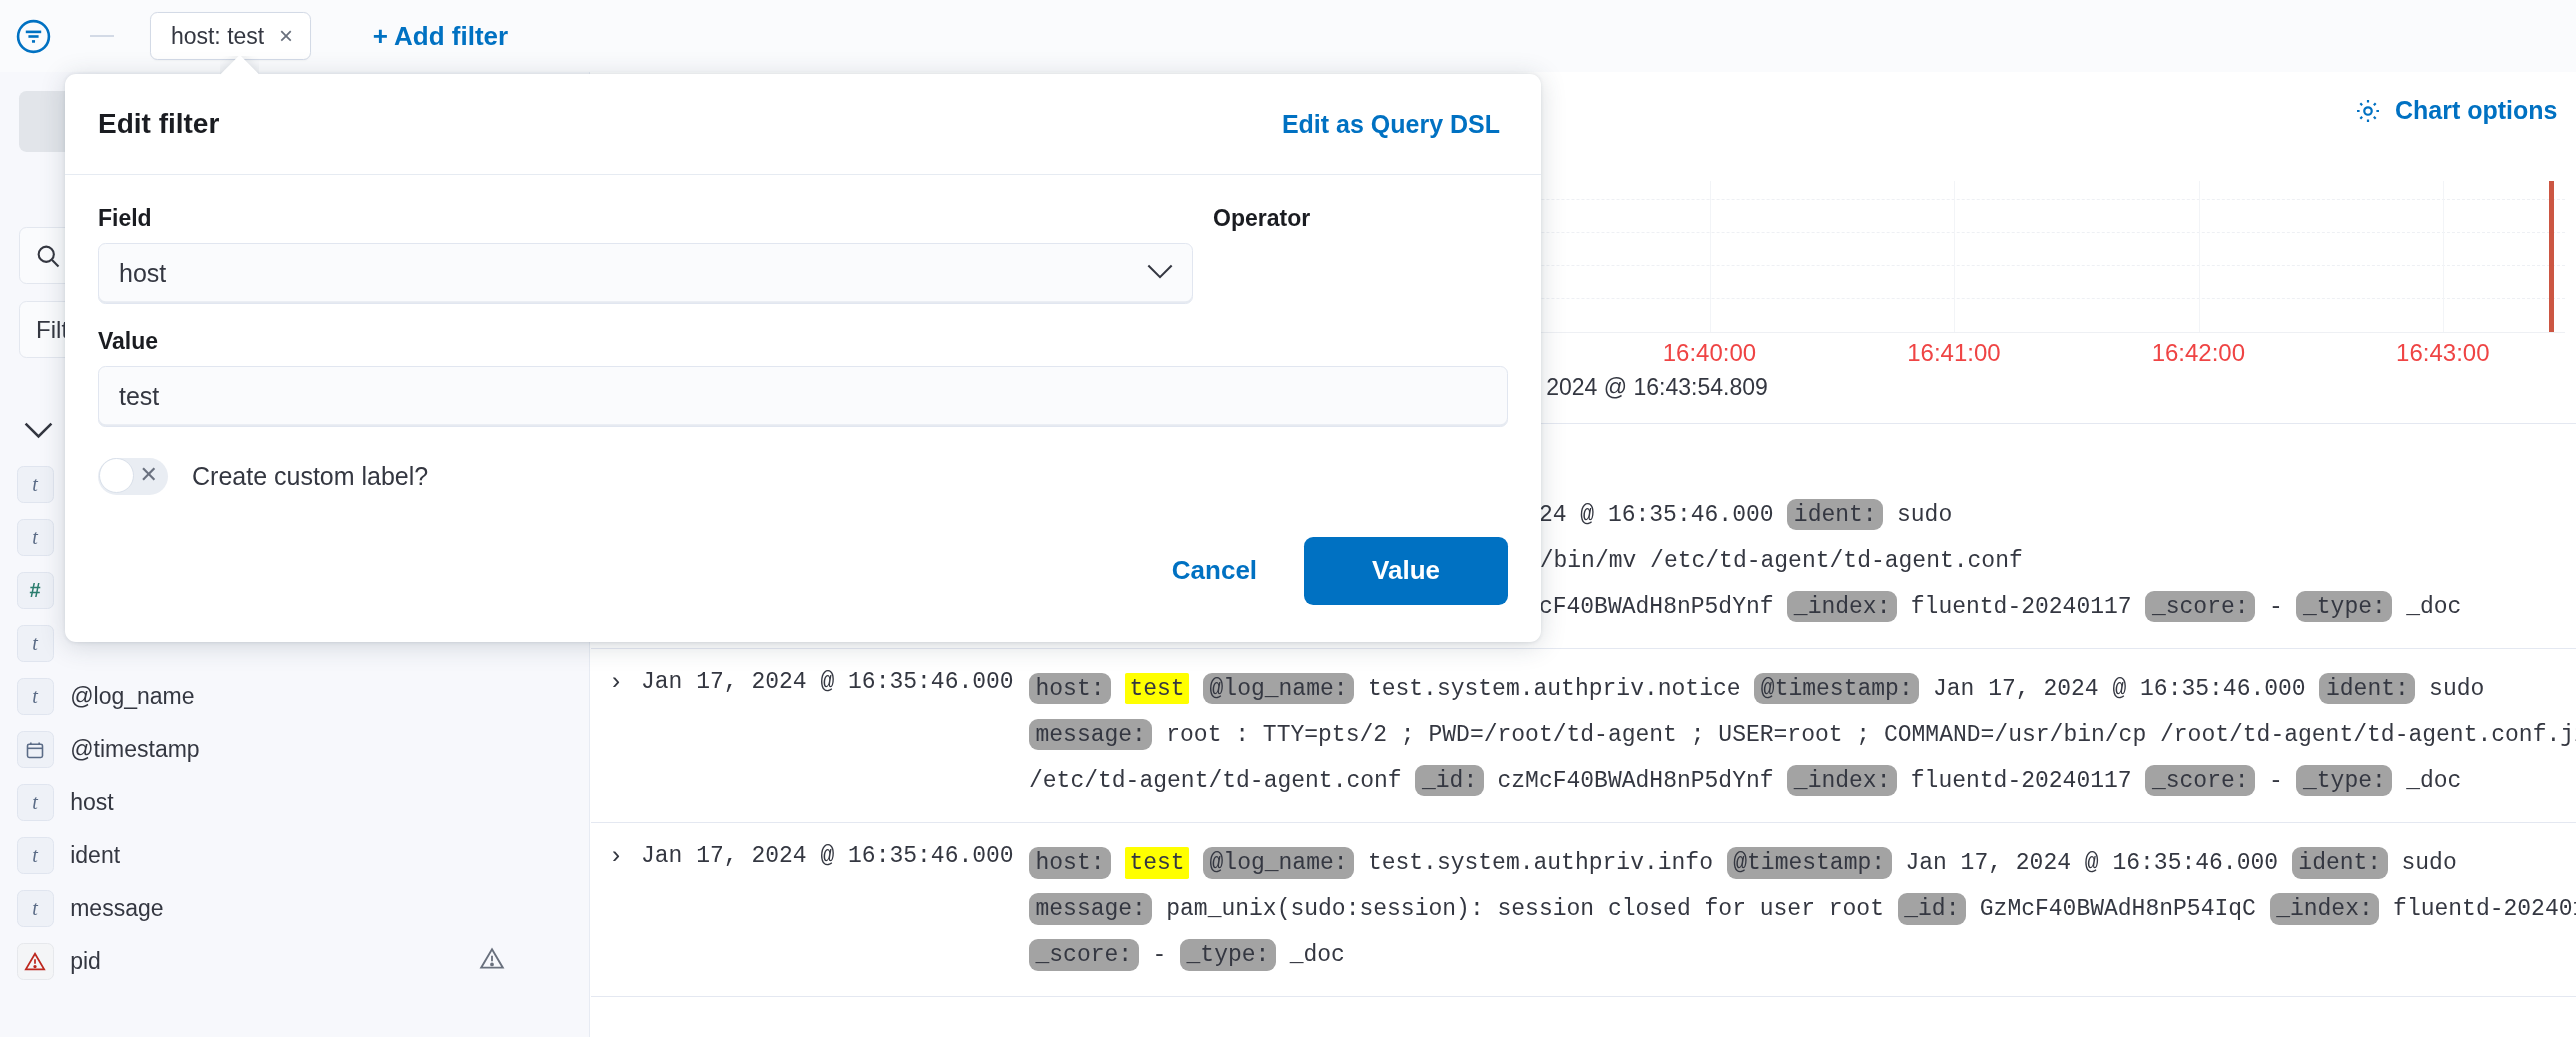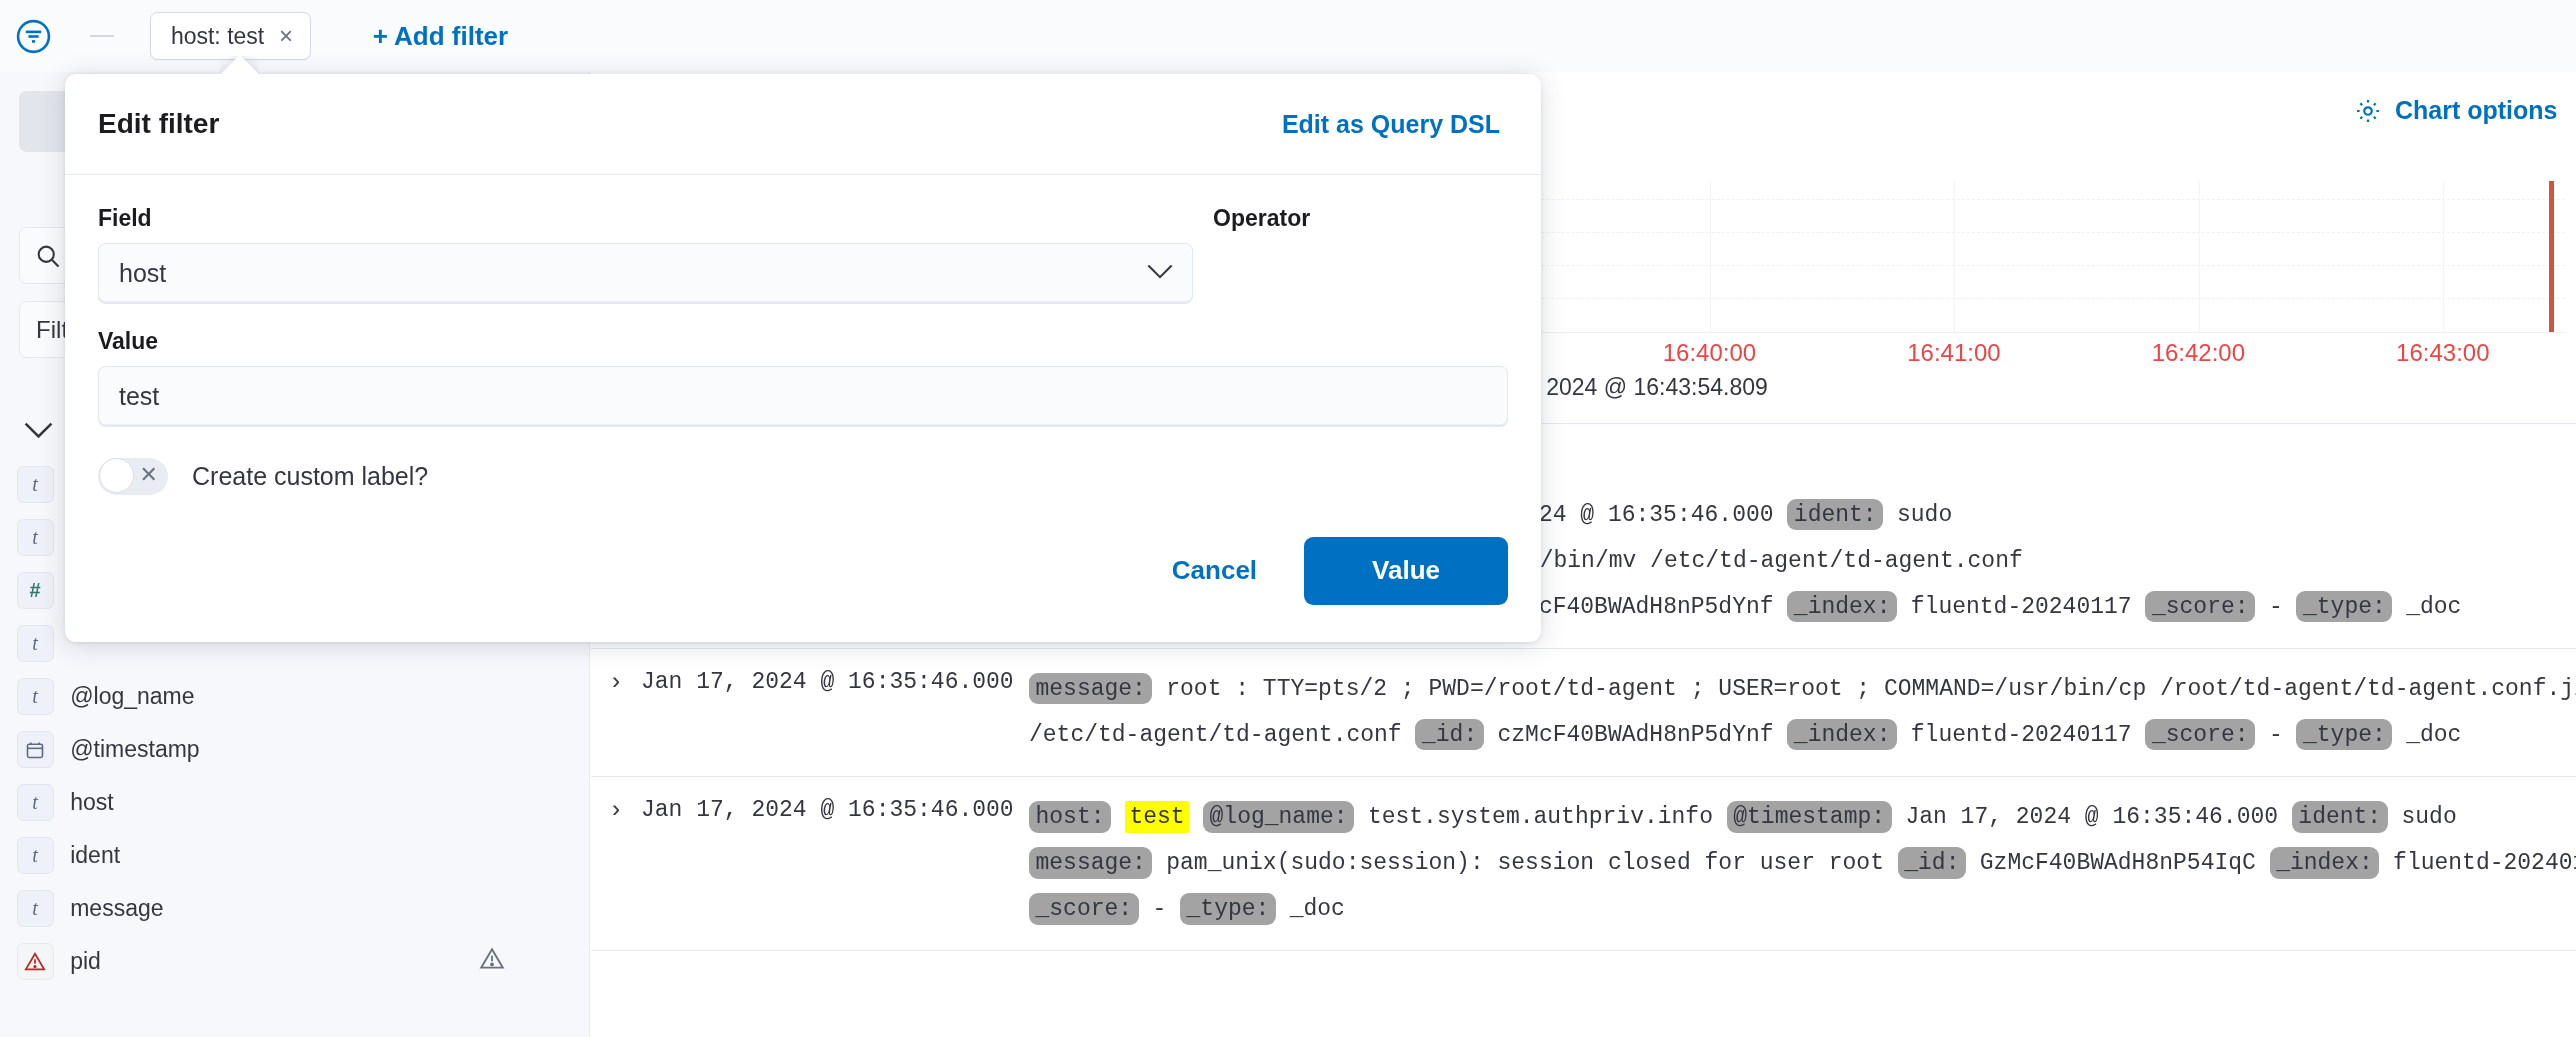--- a/index.html
+++ b/index.html
@@ -432,20 +432,21 @@
             <div class="doc-body">
               <div><span>thpriv.notice </span> <span class="k">@timestamp:</span> <span> Jan 17, 2024 @ 16:35:46.000 </span> <span class="k">ident:</span> <span> sudo</span> </div>
               <div><span>:/td-agent ; USER=root ; COMMAND=/usr/bin/mv /etc/td-agent/td-agent.conf</span> </div>
               <div><span>/etc/td-agent/td-agent.back </span> <span class="k">_id:</span> <span> cjMcF40BWAdH8nP5dYnf </span> <span class="k">_index:</span> <span> fluentd-20240117 </span> <span class="k">_score:</span> <span>  -  </span> <span class="k">_type:</span> <span> _doc</span> </div>
             </div>
           </div>
           <div class="doc-row">
             <div class="caret">›</div>
             <div class="ts">Jan 17, 2024 @ 16:35:46.000</div>
             <div class="doc-body">
+              <div><span class="k">host:</span> <span class="hl">test</span> <span class="k">@log_name:</span> <span> test.system.authpriv.notice </span> <span class="k">@timestamp:</span> <span> Jan 17, 2024 @ 16:35:46.000 </span> <span class="k">ident:</span> <span> sudo</span> </div>
               <div><span class="k">message:</span> <span> root : TTY=pts/2 ; PWD=/root/td-agent ; USER=root ; COMMAND=/usr/bin/cp /root/td-agent/td-agent.conf.j2</span> </div>
               <div><span>/etc/td-agent/td-agent.conf </span> <span class="k">_id:</span> <span> czMcF40BWAdH8nP5dYnf </span> <span class="k">_index:</span> <span> fluentd-20240117 </span> <span class="k">_score:</span> <span>  -  </span> <span class="k">_type:</span> <span> _doc</span> </div>
             </div>
           </div>
           <div class="doc-row">
             <div class="caret">›</div>
             <div class="ts">Jan 17, 2024 @ 16:35:46.000</div>
             <div class="doc-body">
               <div><span class="k">host:</span> <span class="hl">test</span> <span class="k">@log_name:</span> <span> test.system.authpriv.info </span> <span class="k">@timestamp:</span> <span> Jan 17, 2024 @ 16:35:46.000 </span> <span class="k">ident:</span> <span> sudo</span> </div>
               <div><span class="k">message:</span> <span> pam_unix(sudo:session): session closed for user root </span> <span class="k">_id:</span> <span> GzMcF40BWAdH8nP54IqC </span> <span class="k">_index:</span> <span> fluentd-20240117</span> </div>

